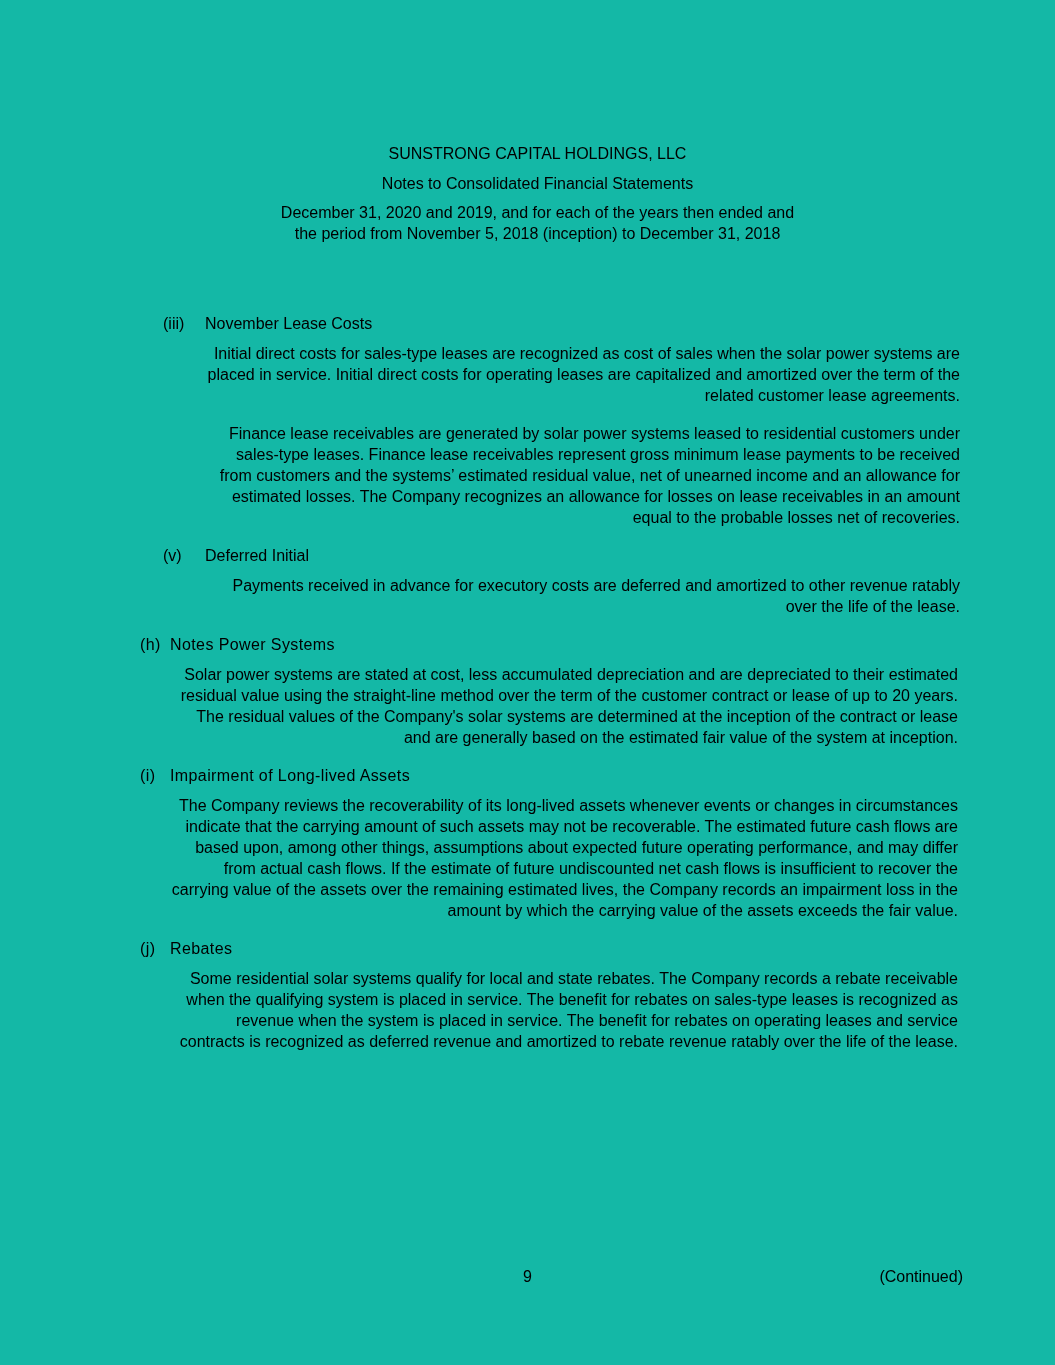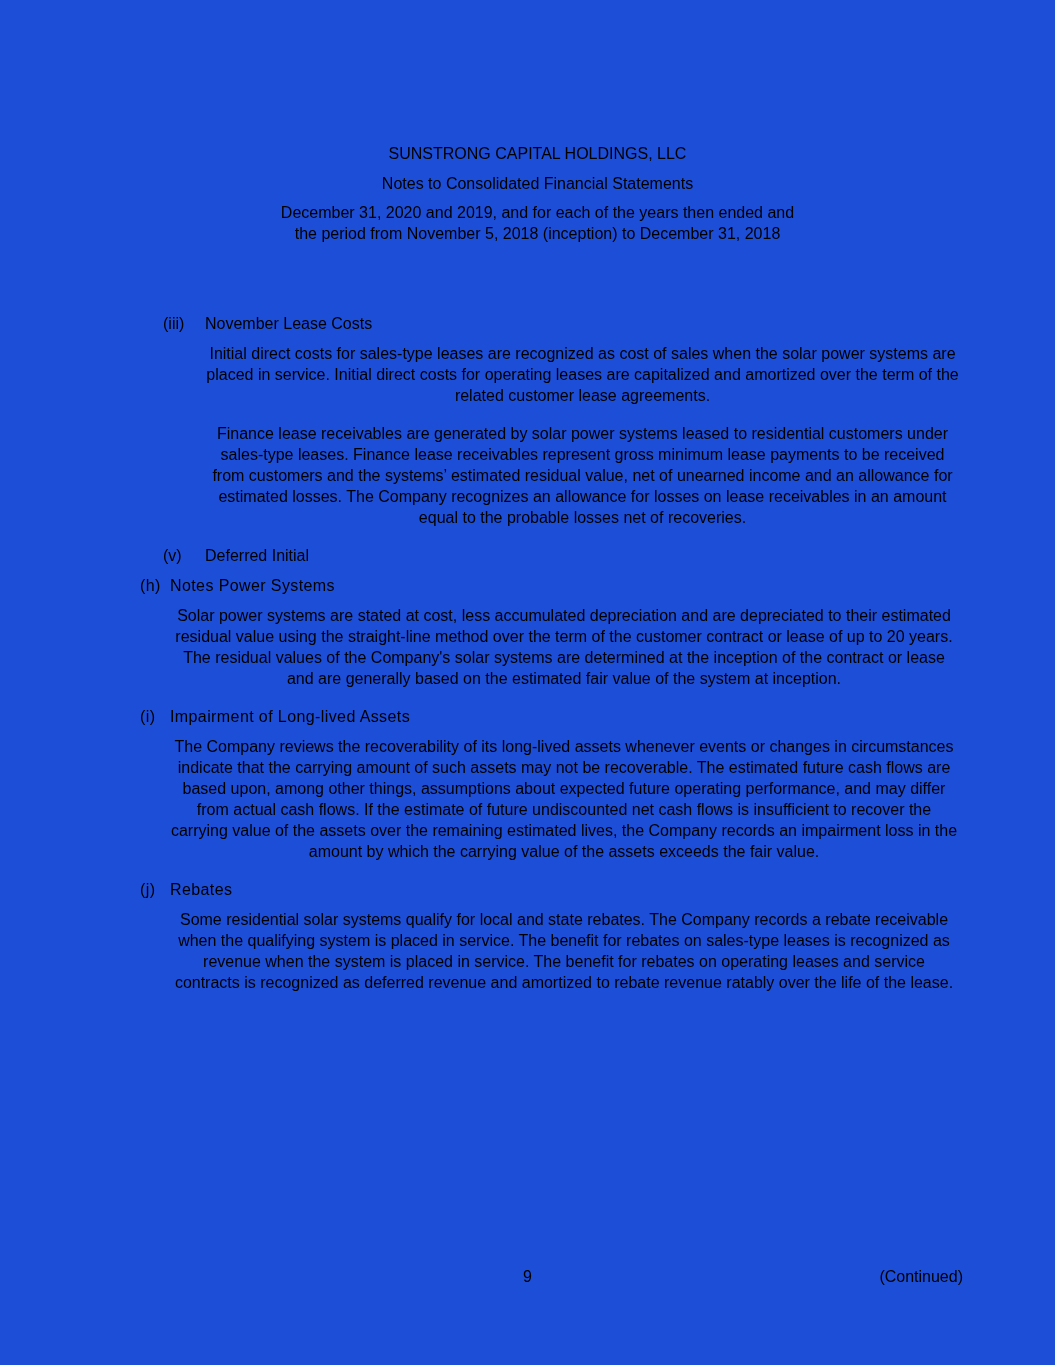--- a/index.html
+++ b/index.html
@@ -4,21 +4,21 @@
 <style>
   html, body {
     margin: 0;
     padding: 0;
     background: #ffffff;
   }
   .page {
     position: relative;
     width: 1055px;
     height: 1365px;
-    background: #1d4ed8;
+    background: #14b8a6;
     color: #000000;
     font-family: "Liberation Sans", "DejaVu Sans", sans-serif;
     font-size: 16px;
     line-height: 21px;
     overflow: hidden;
   }
 
   
   .doc-header {
     position: absolute;
@@ -49,21 +49,21 @@
   
   .sec-roman { margin-left: 23px; }
   .sec-roman .sec-label { flex: 0 0 42px; }
   .sec-roman .sec-para  { margin: 0 0 17px 42px; width: 755px; }
 
   
   .sec-letter .sec-label { flex: 0 0 30px; }
   .sec-letter .sec-heading { letter-spacing: 0.4px; }
   .sec-letter .sec-para { margin: 0 0 17px 30px; width: 788px; }
 
-  .sec-para { text-align: center; }
+  .sec-para { text-align: right; }
 
   
   .doc-footer {
     position: absolute;
     top: 1266px;
     left: 0;
     width: 1055px;
     height: 21px;
   }
   .page-number {
@@ -102,20 +102,21 @@
 
     <section class="section sec-roman">
       <p class="sec-para">Finance lease receivables are generated by solar power systems leased to residential customers under sales-type leases. Finance lease receivables represent gross minimum lease payments to be received from customers and the systems’ estimated residual value, net of unearned income and an allowance for estimated losses. The Company recognizes an allowance for losses on lease receivables in an amount equal to the probable losses net of recoveries.</p>
     </section>
 
     <section class="section sec-roman">
       <div class="sec-heading">
         <span class="sec-label">(v)</span>
         <span class="sec-title">Deferred Initial</span>
       </div>
+      <p class="sec-para">Payments received in advance for executory costs are deferred and amortized to other revenue ratably over the life of the lease.</p>
     </section>
 
     <section class="section sec-letter">
       <div class="sec-heading">
         <span class="sec-label">(h)</span>
         <span class="sec-title">Notes Power Systems</span>
       </div>
       <p class="sec-para">Solar power systems are stated at cost, less accumulated depreciation and are depreciated to their estimated residual value using the straight-line method over the term of the customer contract or lease of up to 20 years. The residual values of the Company's solar systems are determined at the inception of the contract or lease and are generally based on the estimated fair value of the system at inception.</p>
     </section>
 

